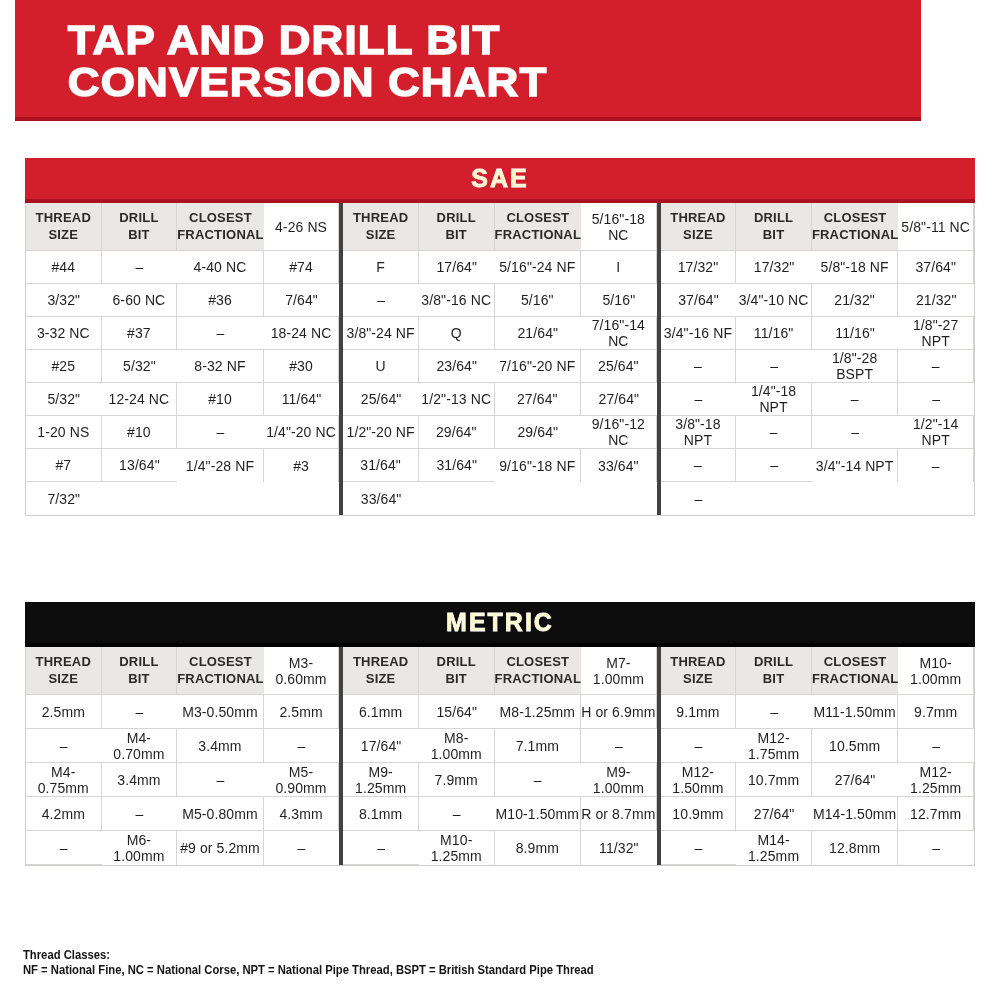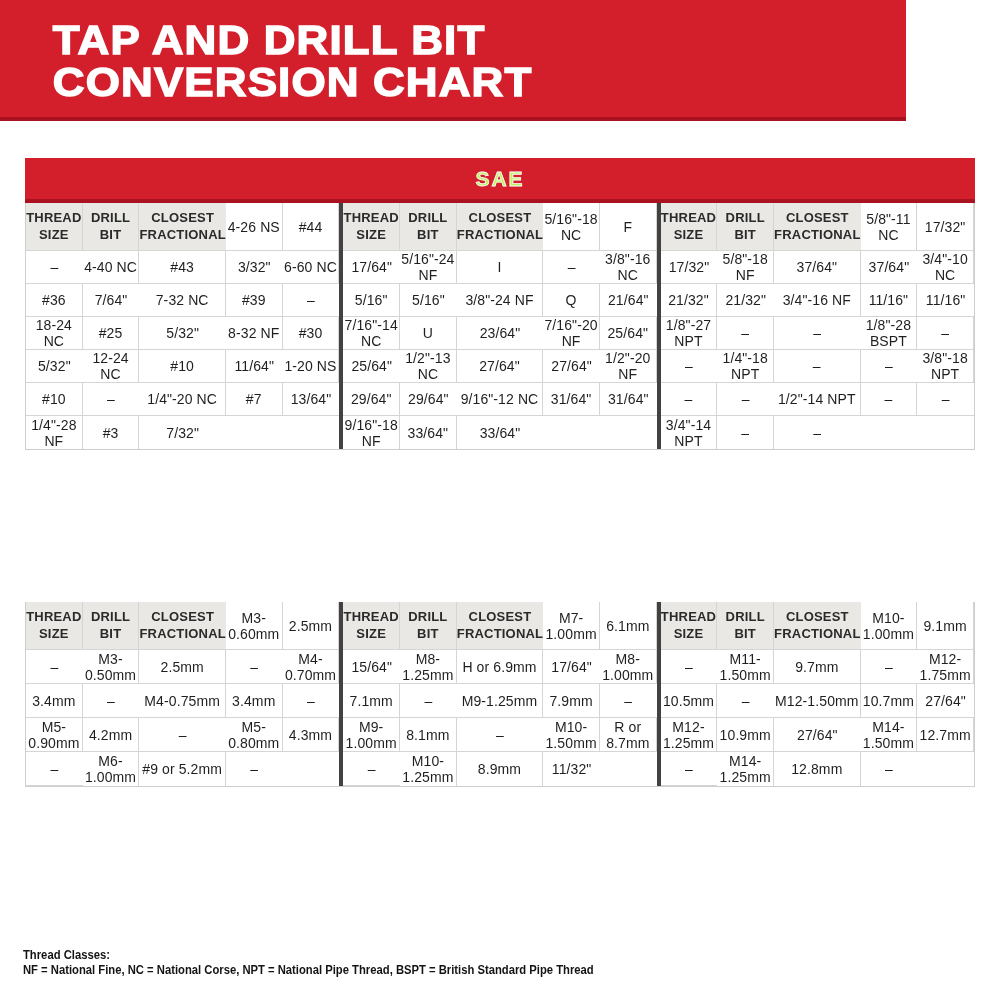--- a/index.html
+++ b/index.html
@@ -11,50 +11,50 @@
     --divider:#424242;
     --text:#1f1f1f;
   }
   *{margin:0;padding:0;}
   body{
     width:1000px;height:1000px;position:relative;overflow:hidden;
     background:#ffffff;
     font-family:"Liberation Sans", sans-serif;
   }
   .banner{
-    position:absolute;left:0;top:0;width:906px;height:117px;
+    position:absolute;left:15px;top:0;width:906px;height:117px;
     background:var(--red);
     border-bottom:4px solid var(--red-dark);
   }
   .banner-title{
     padding:20px 0 0 48px;
     color:#fff;font-weight:800;font-size:40px;line-height:1.04;
     letter-spacing:1px;
     -webkit-text-stroke:1.4px #fff;
     transform:scaleX(1.10);transform-origin:0 0;
     white-space:nowrap;
   }
   .table-section{position:absolute;left:25px;width:950px;}
   .section-bar{
     height:41px;display:flex;align-items:center;justify-content:center;
   }
   .section-bar.bar-red{background:var(--red);border-bottom:4px solid var(--red-dark);}
   .section-bar.bar-black{background:var(--black-bar);border-bottom:4px solid #000;}
   .section-bar span{
-    color:#bef264;font-size:21px;font-weight:800;letter-spacing:2px;
+    color:#fef9c3;font-size:25px;font-weight:800;letter-spacing:2px;
     -webkit-text-stroke:0.8px #fff;
   }
   .grid-wrap{
     display:flex;background:#fff;
     border:1px solid #cfcecb;border-top:none;
   }
   .vdiv{flex:0 0 4px;background:var(--divider);}
   .group{
     flex:1 1 0;display:grid;
-    grid-template-columns:repeat(5,1fr);
+    grid-template-columns:repeat(4,1fr);
     grid-template-rows:48px;
   }
   .group.rows-sae{grid-auto-rows:33px;}
   .group.rows-metric{grid-auto-rows:34px;}
   .cell{
     display:flex;align-items:center;justify-content:center;text-align:center;
     border-right:1px solid var(--line);
     border-bottom:1px solid var(--line);
     box-sizing:border-box;
     color:var(--text);
@@ -95,27 +95,27 @@
         <div class="cell hcell">THREAD
 SIZE</div>
         <div class="cell hcell">DRILL
 BIT</div>
         <div class="cell hcell">CLOSEST
 FRACTIONAL</div>
         <div class="cell dcell">4-26 NS</div>
         <div class="cell dcell">#44</div>
         <div class="cell dcell">–</div>
         <div class="cell dcell">4-40 NC</div>
-        <div class="cell dcell">#43</div>
+        <div class="cell dcell">#74</div>
         <div class="cell dcell">3/32"</div>
         <div class="cell dcell">6-60 NC</div>
         <div class="cell dcell">#36</div>
         <div class="cell dcell">7/64"</div>
-        <div class="cell dcell">7-32 NC</div>
-        <div class="cell dcell">#39</div>
+        <div class="cell dcell">3-32 NC</div>
+        <div class="cell dcell">#37</div>
         <div class="cell dcell">–</div>
         <div class="cell dcell">18-24 NC</div>
         <div class="cell dcell">#25</div>
         <div class="cell dcell">5/32"</div>
         <div class="cell dcell">8-32 NF</div>
         <div class="cell dcell">#30</div>
         <div class="cell dcell">5/32"</div>
         <div class="cell dcell">12-24 NC</div>
         <div class="cell dcell">#10</div>
         <div class="cell dcell">11/64"</div>
@@ -204,20 +204,23 @@
         <div class="cell dcell">–</div>
         <div class="cell dcell">–</div>
         <div class="cell dcell">3/4"-14 NPT</div>
         <div class="cell dcell">–</div>
         <div class="cell dcell">–</div>
       </div>
   </div>
 </div>
 
 <div class="table-section" style="top:602px">
+  <div class="section-bar bar-black">
+    <span>METRIC</span>
+  </div>
   <div class="grid-wrap">
     <div class="group rows-metric">
         <div class="cell hcell">THREAD
 SIZE</div>
         <div class="cell hcell">DRILL
 BIT</div>
         <div class="cell hcell">CLOSEST
 FRACTIONAL</div>
         <div class="cell dcell">M3-0.60mm</div>
         <div class="cell dcell">2.5mm</div>

